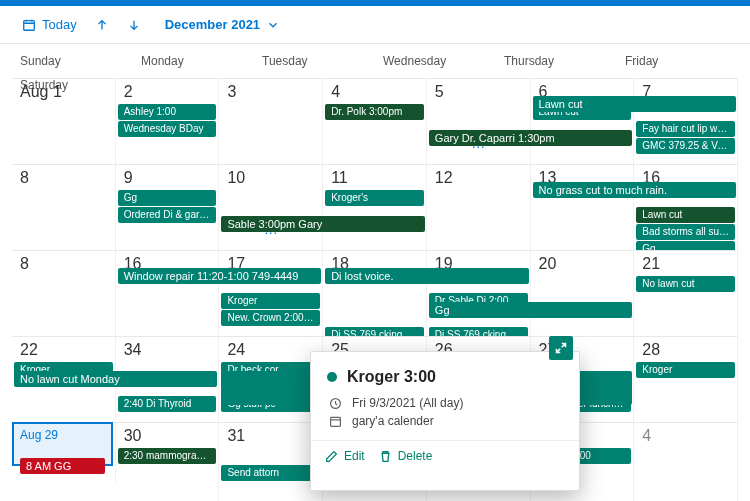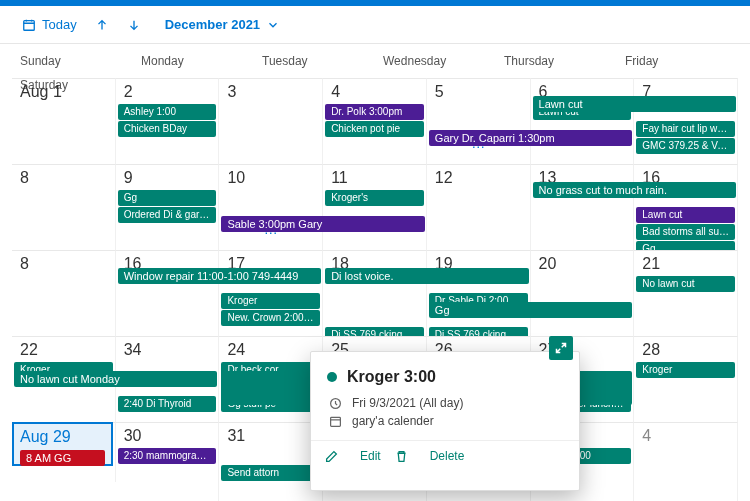--- a/index.html
+++ b/index.html
@@ -16,40 +16,40 @@
 .daynames div{font-size:12px;color:#555;padding:10px 8px 0 8px}
 
 .grid{display:grid;grid-template-columns:repeat(7,1fr);grid-auto-rows:86px}
 .cell{border-top:1px solid #e8e8e8;border-right:1px solid #f0f0f0;padding:2px 0 0 0;overflow:hidden;position:relative;font-size:11px}
 .cell:nth-child(7n+1){border-left:none}
 .cell .dnum{font-size:16px;color:#333;padding:2px 0 2px 8px}
 .cell.dim .dnum{color:#888}
 
 .ev{height:16px;line-height:16px;font-size:10px;color:#fff;padding:0 6px;margin:1px 2px 0 2px;border-radius:2px;white-space:nowrap;overflow:hidden;text-overflow:ellipsis}
 .teal{background:#008272}
-.red{background:#4c1d95}
+.red{background:#14532d}
 .more{color:#0078d4;font-size:14px;text-align:center;line-height:10px;padding-top:1px}
 
 .span{position:absolute;height:16px;line-height:16px;font-size:11px;color:#fff;padding:0 6px;border-radius:2px;white-space:nowrap;overflow:hidden}
 
 .sel-day{position:absolute;border:2px solid #0078d4;background:#e5f1fb;top:422px;left:12px;width:101px;height:44px;padding:4px 6px;z-index:5}
-.sel-day .lbl{color:#0078d4;font-size:16px;margin-bottom:4px}
+.sel-day .lbl{color:#0078d4;font-size:12px;margin-bottom:16px}
 .sel-day .evs{height:16px;line-height:16px;font-size:11px;color:#fff;background:#c50f1f;padding:0 6px;border-radius:2px}
 
 .popup{position:absolute;top:351px;left:310px;width:270px;height:140px;background:#fff;border:1px solid #ddd;border-radius:2px;box-shadow:0 8px 24px rgba(0,0,0,.28);z-index:40;font-size:12px}
 .popup .expand{position:absolute;top:-16px;right:6px;background:#008272;width:24px;height:24px;display:flex;align-items:center;justify-content:center;border-radius:2px}
 .popup .expand svg{width:12px;height:12px;stroke:#fff;fill:none;stroke-width:2}
 .popup-body{padding:16px 16px 8px 16px}
 .popup .title-row{display:flex;align-items:center;gap:10px;margin-bottom:10px}
 .popup .dot{width:10px;height:10px;background:#008272;border-radius:50%}
 .popup .title{font-size:16px;font-weight:600;color:#222}
 .popup .row{display:flex;align-items:center;gap:10px;color:#444;font-size:12px;margin:4px 0 4px 2px}
 .popup .row svg{width:13px;height:13px;stroke:#666;fill:none;stroke-width:1.5}
 .popup-actions{border-top:1px solid #eee;display:flex;gap:14px;padding:8px 14px}
-.popup-actions .act{display:flex;align-items:center;gap:22px;color:#008272;font-size:12px}
+.popup-actions .act{display:flex;align-items:center;gap:6px;color:#008272;font-size:12px}
 .popup-actions svg{width:13px;height:13px;stroke:#008272;fill:none;stroke-width:1.6}
 </style>
 </head>
 <body>
 
 <div class="topbar-blue"></div>
 
 <div class="toolbar">
   <div class="tb-btn">
     <span class="ico">
@@ -96,29 +96,28 @@
   </div>
 
   <div class="grid" style="position:relative">
 
     <div class="cell">
         <div class="dnum">Aug 1</div>
       </div>
     <div class="cell">
         <div class="dnum">2</div>
       <div class="ev teal">Ashley 1:00</div>
-      <div class="ev teal">Chicken BDay</div>
+      <div class="ev teal">Wednesday BDay</div>
     </div>
     <div class="cell">
         <div class="dnum">3</div>
       </div>
     <div class="cell">
         <div class="dnum">4</div>
       <div class="ev red">Dr. Polk 3:00pm</div>
-      <div class="ev teal">Chicken pot pie</div>
     </div>
     <div class="cell">
         <div class="dnum">5</div>
       <div style="height:17px"></div>
       <div style="height:17px"></div>
       <div class="more">…</div>
     </div>
     <div class="cell">
         <div class="dnum">6</div>
       <div class="ev teal">Lawn cut</div>
@@ -191,21 +190,21 @@
       <div style="height:17px"></div>
       <div class="ev teal">Di SS 769 cking</div>
     </div>
     <div class="cell">
         <div class="dnum">20</div>
       </div>
     <div class="cell">
         <div class="dnum">21</div>
       <div class="ev teal">No lawn cut</div>
     </div>
-    <div class="span teal" style="top:190px;left:calc(14.28% + 2px);width:calc(28.57% - 4px)">Window repair 11:00-1:00 749-4449</div>
+    <div class="span teal" style="top:190px;left:calc(14.28% + 2px);width:calc(28.57% - 4px)">Window repair 11:20-1:00 749-4449</div>
     <div class="span teal" style="top:190px;left:calc(42.86% + 2px);width:calc(28.57% - 4px)">Di lost voice.</div>
     <div class="span teal" style="top:224px;left:calc(57.14% + 2px);width:calc(28.57% - 4px)">Gg</div>
 
     <div class="cell">
         <div class="dnum">22</div>
       <div class="ev teal">Kroger</div>
     </div>
     <div class="cell">
         <div class="dnum">34</div>
       <div style="height:17px"></div>

